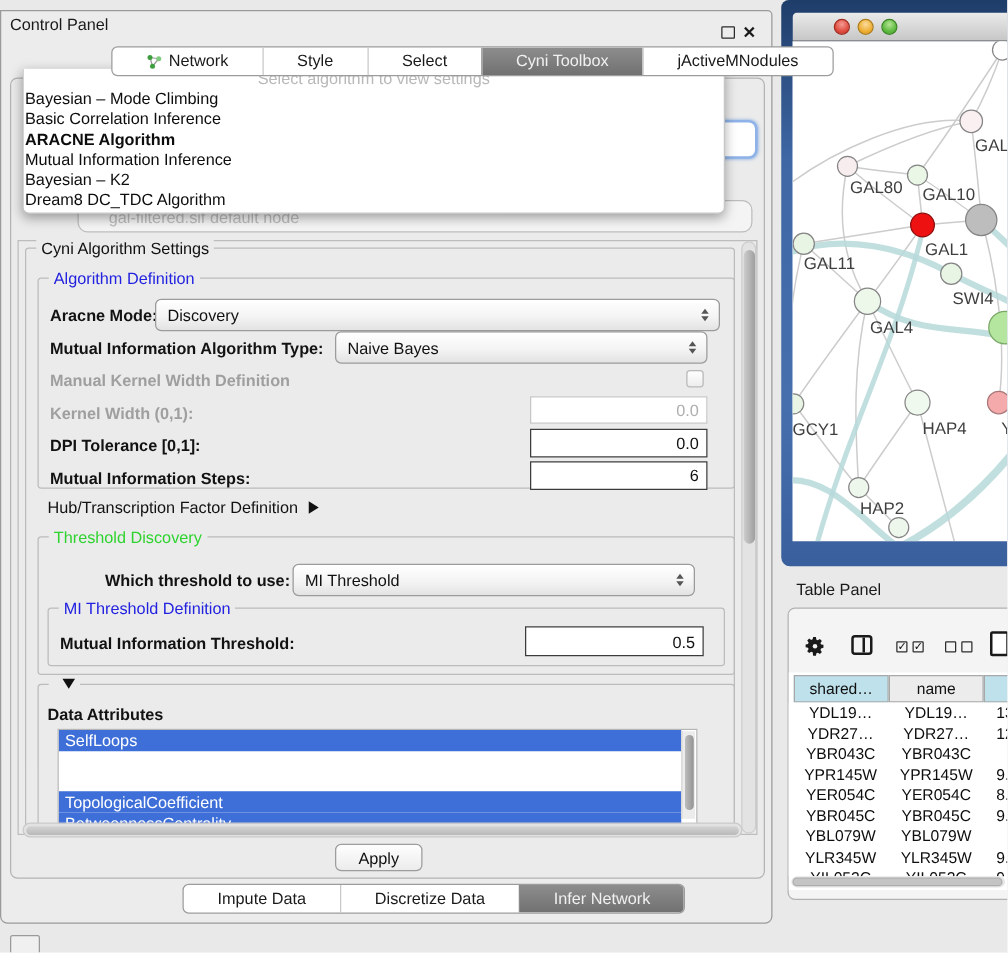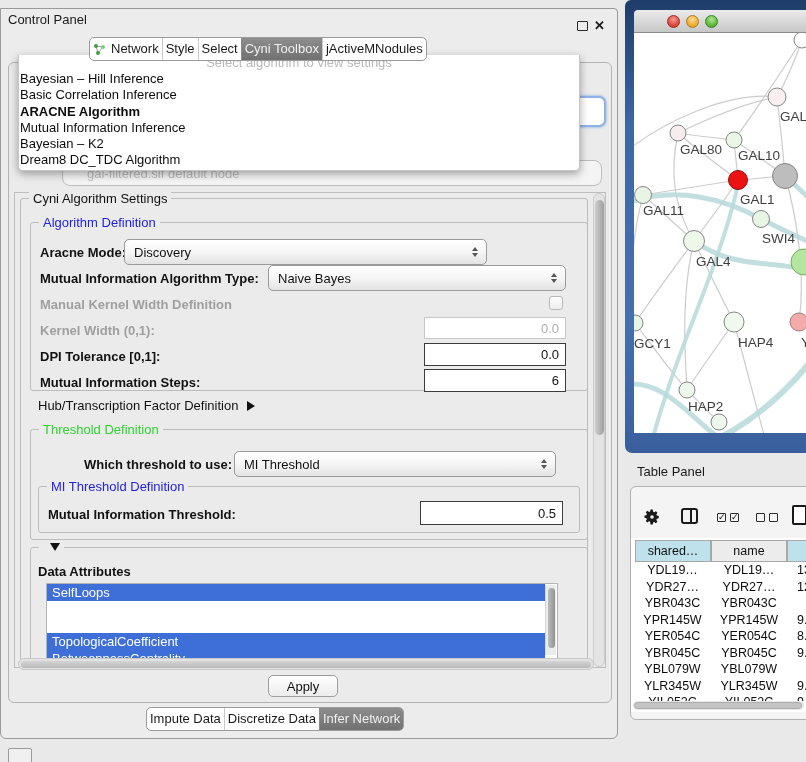--- a/index.html
+++ b/index.html
@@ -8,21 +8,21 @@
   
   .win{position:absolute;left:0;top:8px;width:618px;height:731px;background:#ececec;
        border:1px solid #9a9a9a;border-radius:0 4px 6px 6px;box-sizing:border-box;}
   .titlebar{position:absolute;left:0;top:8px;width:618px;height:25px;}
   .title-text{position:absolute;left:8px;top:4px;font-size:13px;color:#1a1a1a;}
   .float-ico{position:absolute;left:577px;top:13px;width:9px;height:8px;border:1.5px solid #2a2a2a;border-radius:1px;}
   .close-ico{position:absolute;left:594px;top:10px;font-size:13px;font-weight:bold;color:#1a1a1a;}
   
   .seg-strip{position:absolute;display:flex;background:#fff;border:1px solid #9c9c9c;
              border-radius:5px;overflow:hidden;height:22px;z-index:45;}
-  .seg{font-size:13px;line-height:22px;padding:0 3px;border-left:1px solid #c9c9c9;color:#1a1a1a;
+  .seg{font-size:13px;line-height:22px;padding:0 27px;border-left:1px solid #c9c9c9;color:#1a1a1a;
        display:flex;align-items:center;white-space:nowrap;}
   .seg:first-child{border-left:none;}
   .seg.selected{background:linear-gradient(#8d8d8d,#717171);color:#f0f0f0;border-left-color:#8a8a8a;}
   .net-ico{margin-right:5px;display:inline-flex;}
   
   .content-panel{position:absolute;left:8px;top:62px;width:604px;height:641px;background:#ebebeb;
                  border:1px solid #b3b3b3;border-radius:6px;box-sizing:border-box;}
   
   .group{position:absolute;border:1px solid #bcbcbc;border-radius:3px;background:transparent;}
   .glabel{position:absolute;top:-8px;left:8px;background:#ebebeb;padding:0 4px;font-size:13px;line-height:15px;white-space:nowrap;}
@@ -149,21 +149,21 @@
       </div>
     </div>
 
   <div class="group" style="left:14px;top:64px;width:592px;height:124px;"></div>
   <div class="combo-fragment"></div>
   <div class="dim-combo">gal-filtered.sif default node</div>
 
   <div class="dropdown">
     <div class="dd-prompt">Select algorithm to view settings</div>
     <div id="dd-items">
-        <div class="dd-item">Bayesian – Hill Inference</div>
+        <div class="dd-item">Bayesian – Mode Climbing</div>
         <div class="dd-item">Basic Correlation Inference</div>
         <div class="dd-item bold">ARACNE Algorithm</div>
         <div class="dd-item">Mutual Information Inference</div>
         <div class="dd-item">Bayesian – K2</div>
         <div class="dd-item">Dream8 DC_TDC Algorithm</div>
       </div>
   </div>
 
   <div class="content-panel"></div>
   <div class="settings"></div>
@@ -171,21 +171,21 @@
   <div class="vthumb"></div>
 
   <div class="group" style="left:20px;top:198px;width:566px;height:462px;">
     <div class="glabel">Cyni Algorithm Settings</div>
   </div>
 
   <div class="group" style="left:30px;top:222px;width:556px;height:167px;">
     <div class="glabel blue">Algorithm Definition</div>
   </div>
   <div class="lbl bold" style="left:40px;top:245px;">Aracne Mode:</div>
-  <div class="combo" style="left:124px;top:239px;width:363px;height:26px;">
+  <div class="combo" style="left:124px;top:239px;width:452px;height:26px;">
     <span>Discovery</span>
     <span class="arrows">
         <span class="tri-up"></span>
         <span class="tri-dn"></span>
       </span>
   </div>
   <div class="lbl bold" style="left:40px;top:271px;">Mutual Information Algorithm Type:</div>
   <div class="combo" style="left:268px;top:265px;width:298px;height:26px;">
     <span>Naive Bayes</span>
     <span class="arrows">
@@ -200,21 +200,21 @@
   <div class="lbl bold" style="left:40px;top:349px;">DPI Tolerance [0,1]:</div>
   <div class="field strong" style="left:424px;top:343px;width:142px;height:23px;">0.0</div>
   <div class="lbl bold" style="left:40px;top:375px;">Mutual Information Steps:</div>
   <div class="field strong" style="left:424px;top:369px;width:142px;height:23px;">6</div>
 
   <div class="lbl" style="left:38px;top:398px;">
     <span>Hub/Transcription Factor Definition</span><span class="tri-right"></span>
   </div>
 
   <div class="group" style="left:30px;top:429px;width:556px;height:109px;">
-    <div class="glabel green">Threshold Definition</div>
+    <div class="glabel green">Threshold Discovery</div>
   </div>
   <div class="lbl bold" style="left:84px;top:457px;">Which threshold to use:</div>
   <div class="combo" style="left:234px;top:451px;width:322px;height:26px;">
     <span>MI Threshold</span>
     <span class="arrows">
         <span class="tri-up"></span>
         <span class="tri-dn"></span>
       </span>
   </div>
   <div class="group" style="left:38px;top:486px;width:540px;height:45px;">

